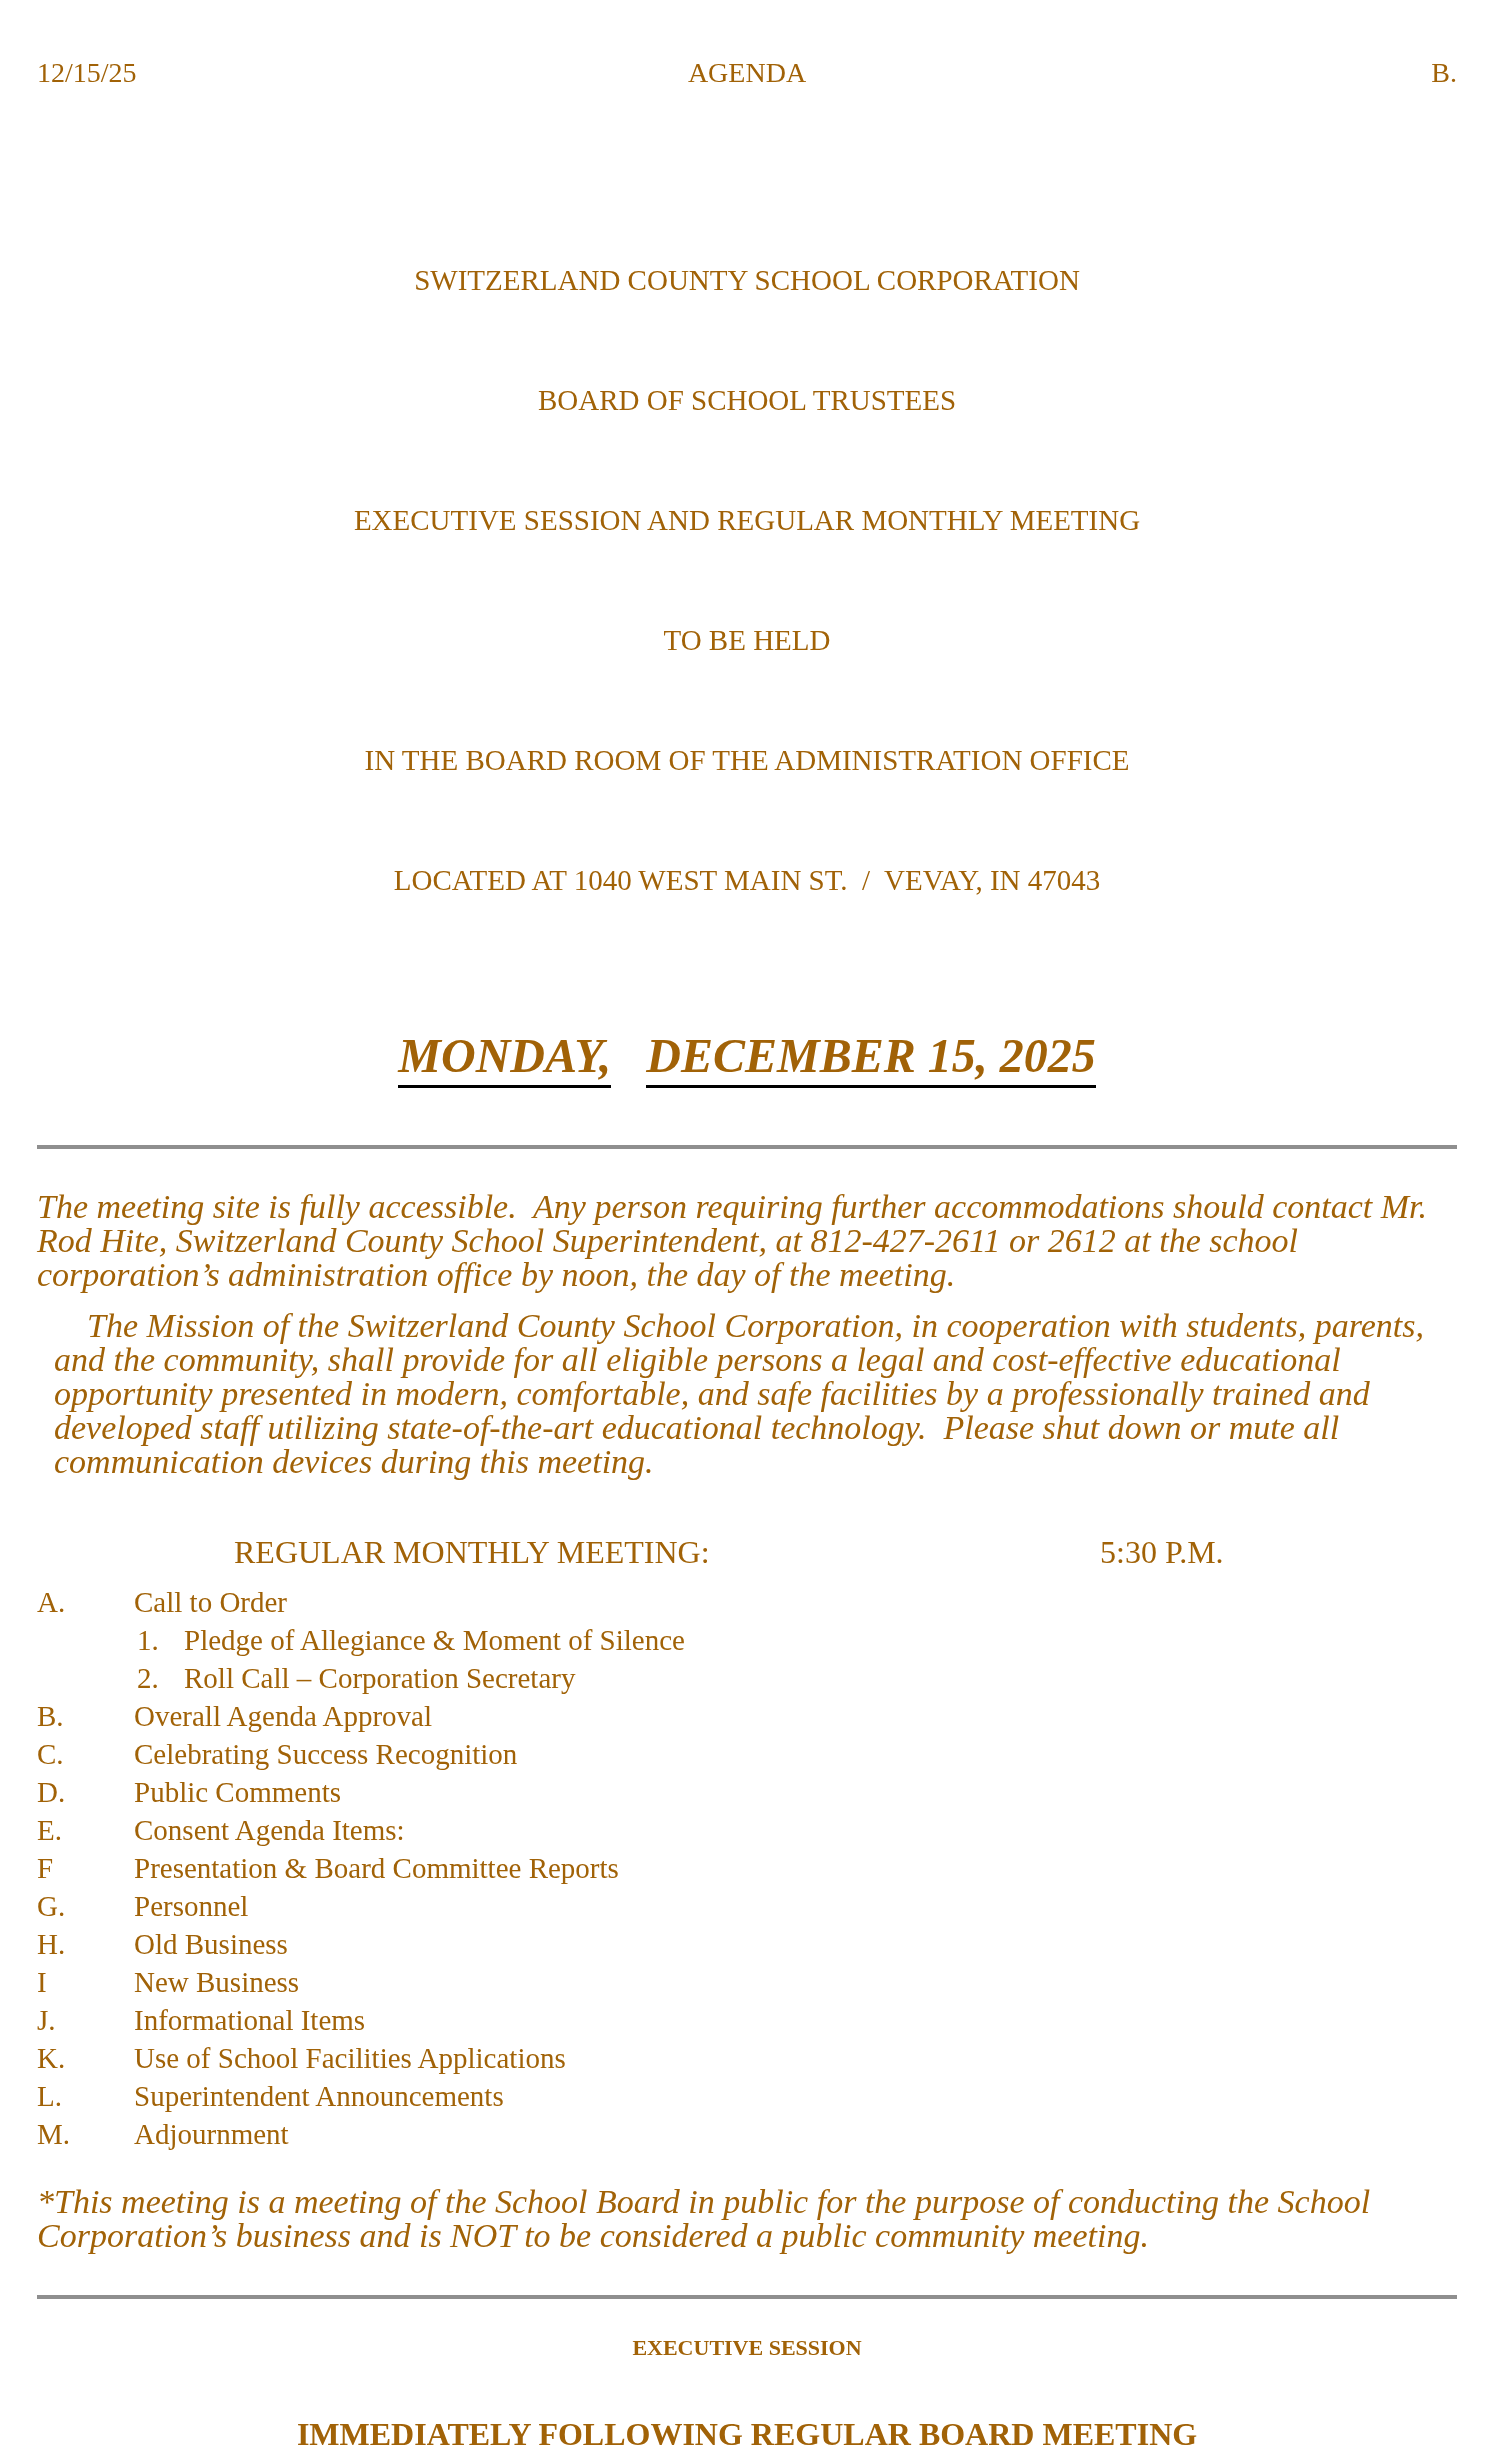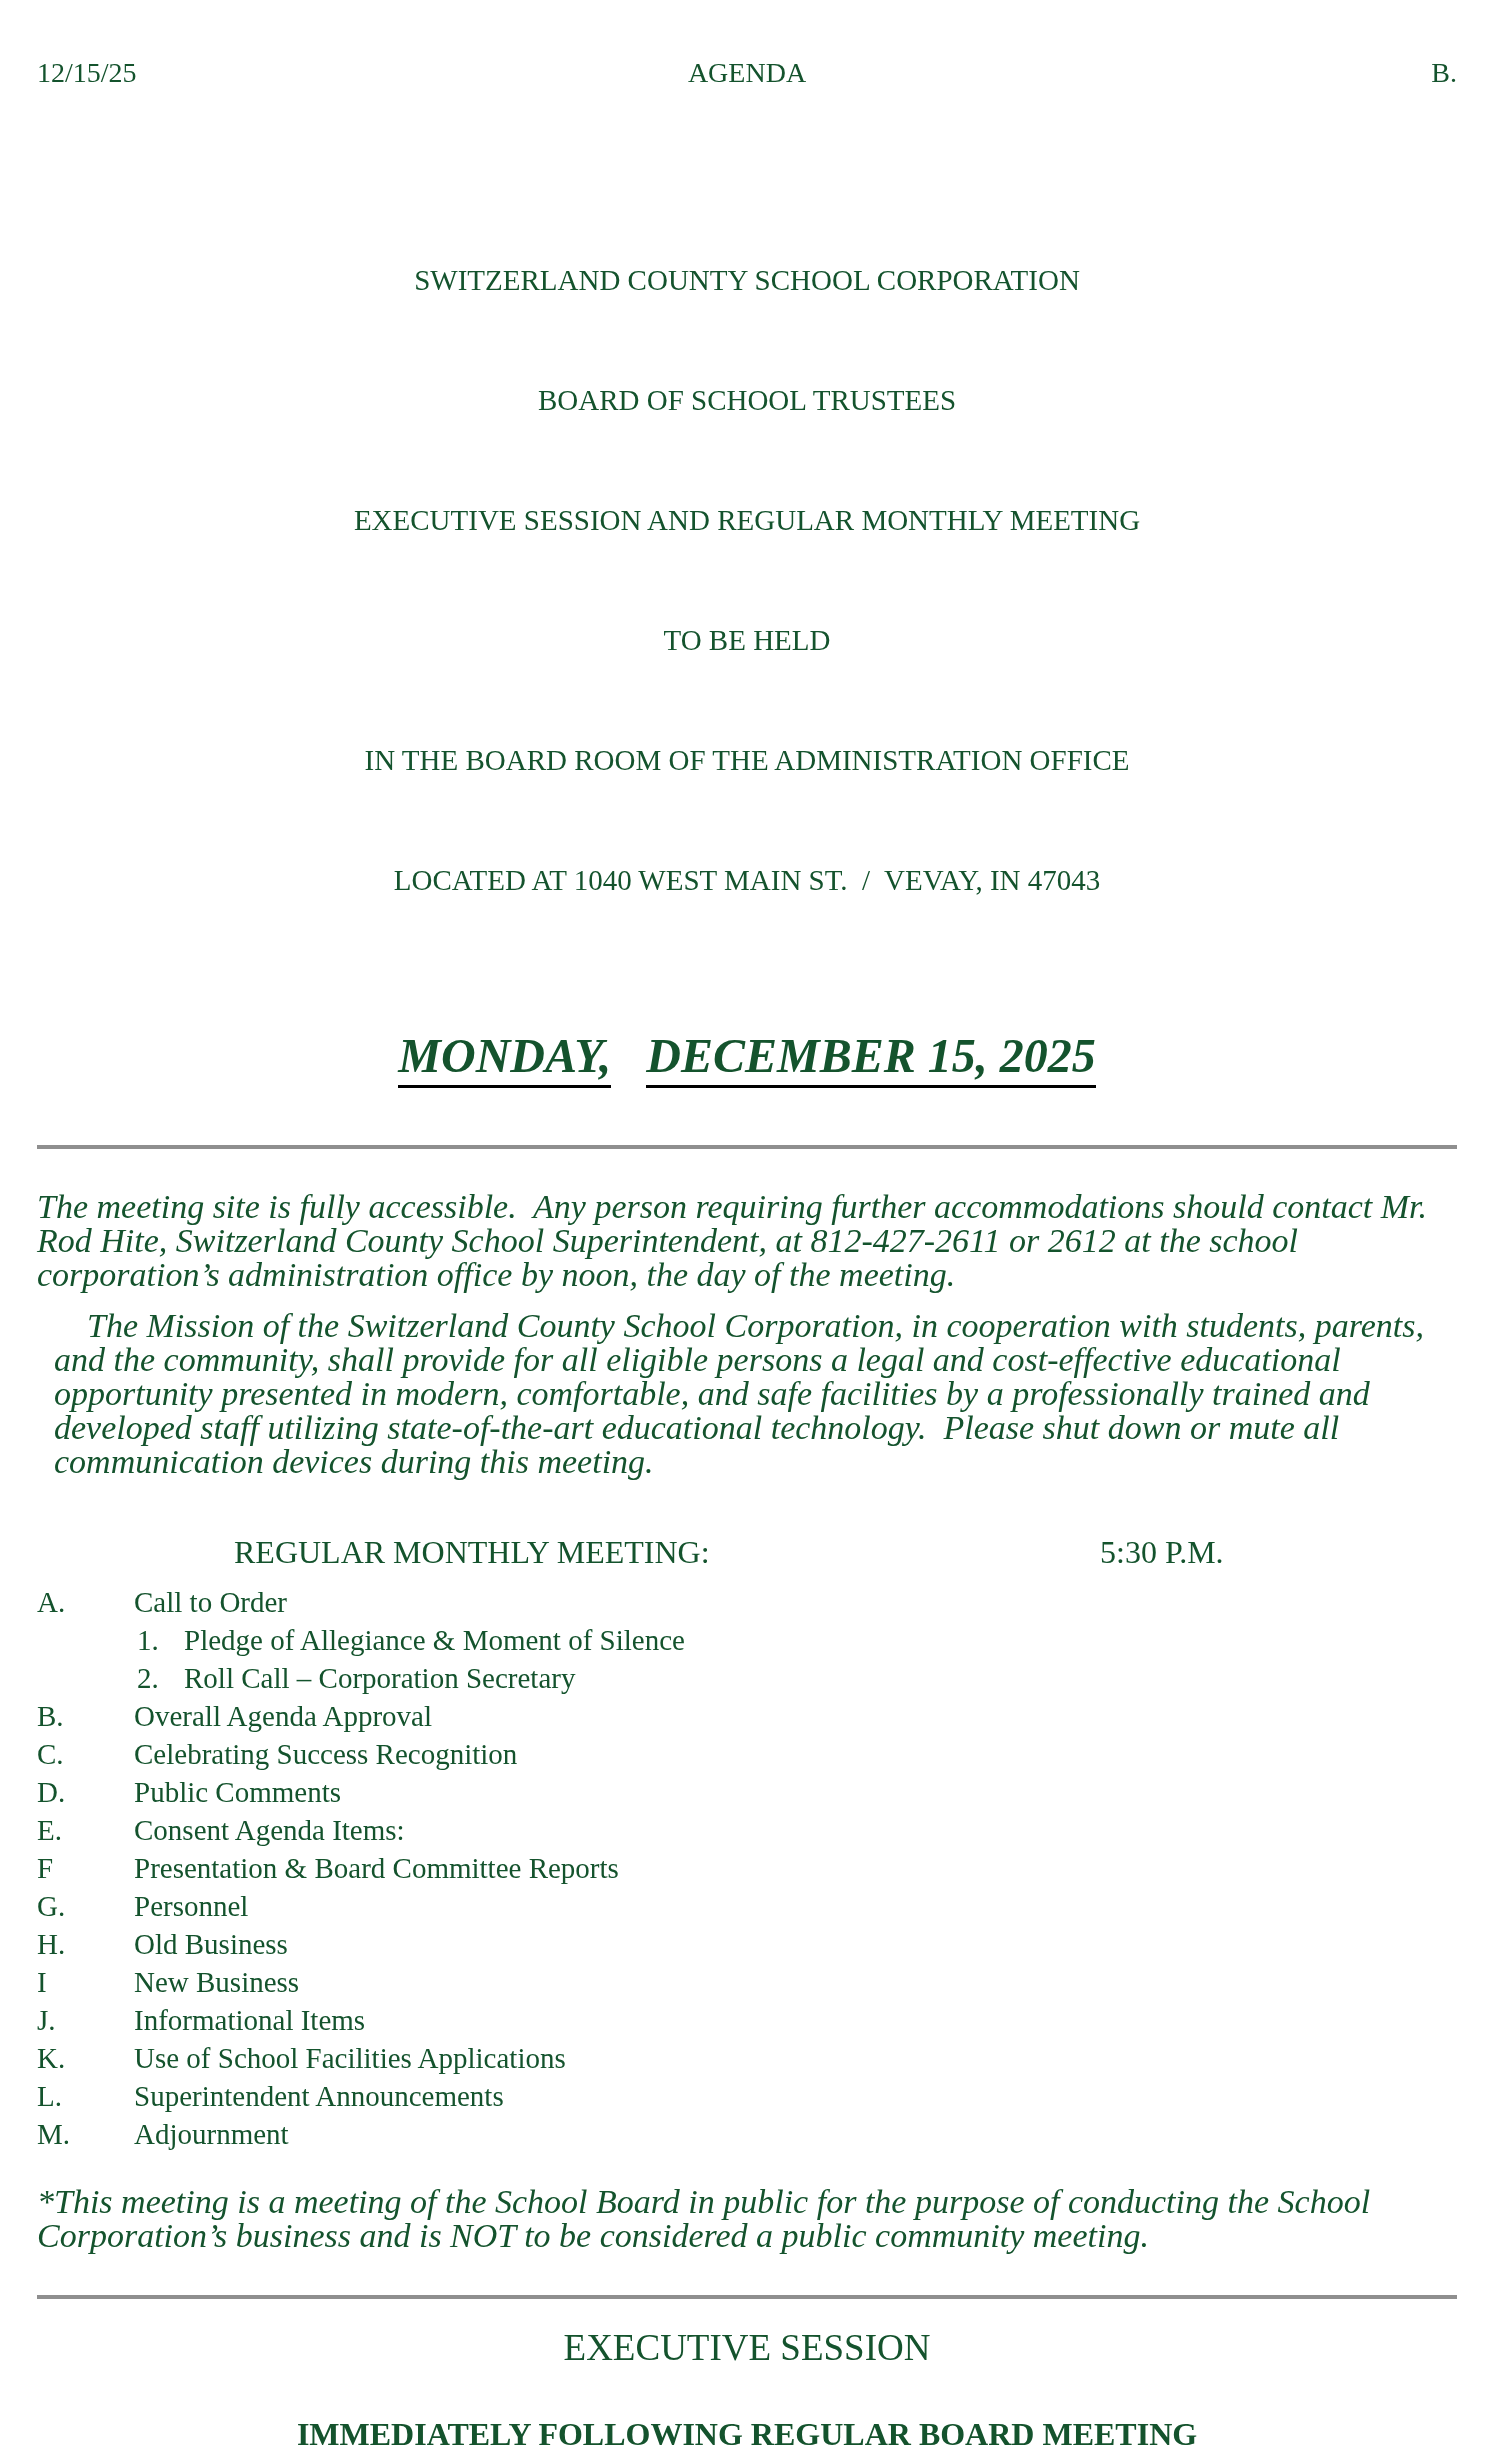--- a/index.html
+++ b/index.html
@@ -1,18 +1,18 @@
 <!DOCTYPE html>
 <html><head>
 <meta charset="utf-8">
 <style>
   html,body{margin:0;padding:0;background:#ffffff;}
   .page{
     width:1494px;height:2453px;box-sizing:border-box;overflow:hidden;
-    background:#ffffff;color:#14532d;position:relative;
+    background:#ffffff;color:#a16207;position:relative;
     padding:56px 37px 0 37px;
     font-family:"Liberation Serif","DejaVu Serif",serif;
   }
   
   .hdr{display:grid;grid-template-columns:1fr auto 1fr;font-size:28px;line-height:33px;}
   .hdr .c{text-align:center;}
   .hdr .r{text-align:right;}
   
   .title-block{margin-top:91px;text-align:center;font-size:29px;line-height:40px;white-space:pre-wrap;}
   
@@ -32,21 +32,21 @@
   
   .agenda{margin-top:11.6px;font-size:29px;}
   .row{display:flex;line-height:38px;}
   .mk{width:97px;flex:none;}
   .tx{flex:1;}
   .sub{padding-left:100px;}
   .mk2{width:47px;flex:none;}
   
   .foot{margin-top:32px;}
   
-  .exec-h{margin:29px 0 0 0;text-align:center;font-size:37px;font-weight:normal;line-height:39px;}
+  .exec-h{margin:29px 0 0 0;text-align:center;font-size:22px;font-weight:bold;line-height:39px;}
   .exec-sub{margin:48px 0 0 0;text-align:center;font-size:32px;font-weight:bold;line-height:39px;}
   .exec-body{margin-top:54px;text-align:center;font-size:29.4px;line-height:39px;white-space:pre-wrap;}
 </style>
 </head>
 <body>
 
 <div class="page">
 
   <header class="hdr">
     <span>12/15/25</span>

